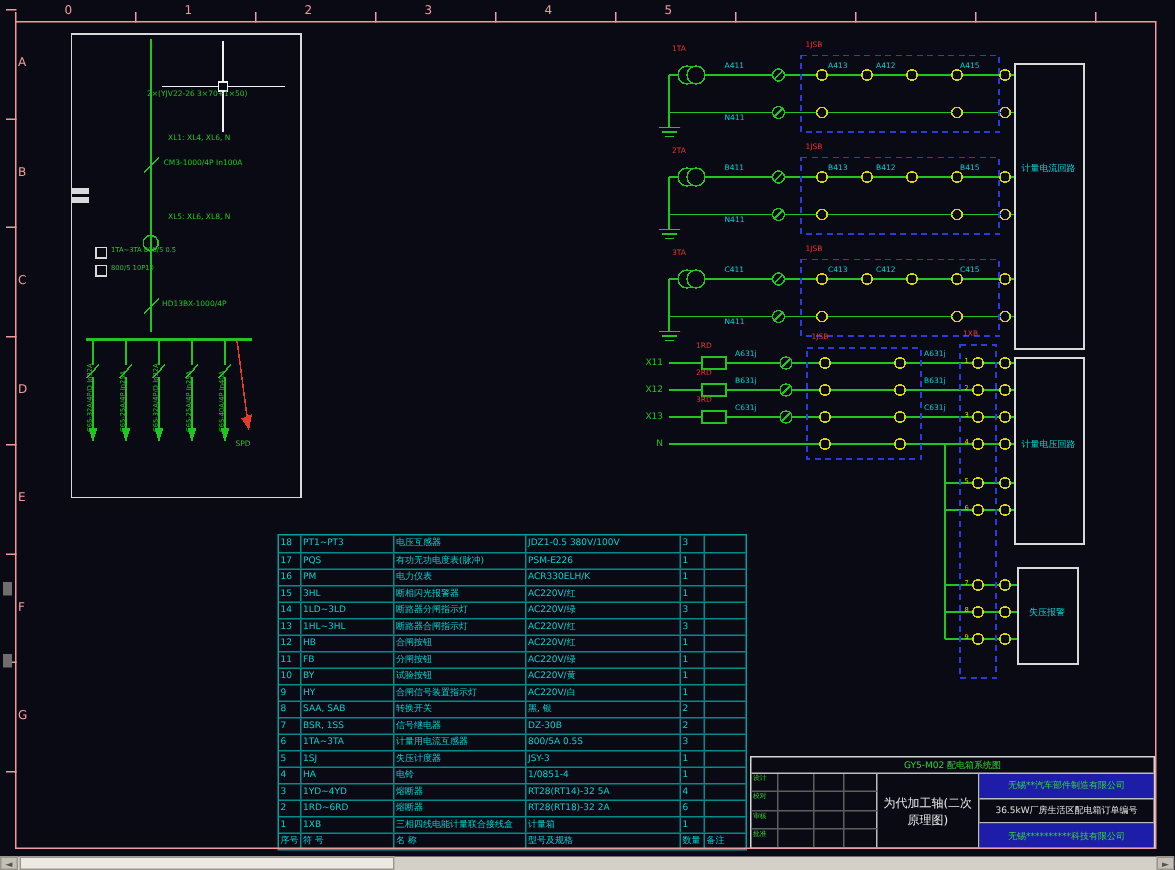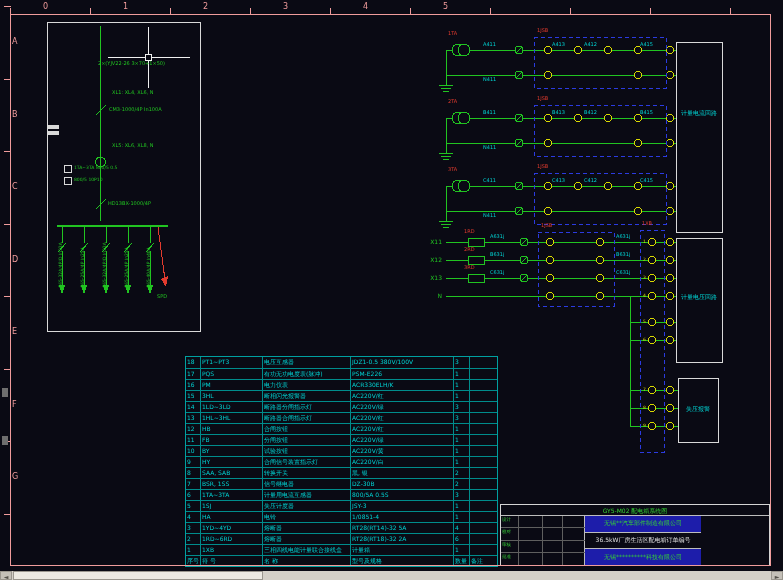--- a/index.html
+++ b/index.html
@@ -445,20 +445,21 @@
           <div class="sg"></div>
         <div class="sg">审核</div>
           <div class="sg"></div>
           <div class="sg"></div>
           <div class="sg"></div>
         <div class="sg">批准</div>
           <div class="sg"></div>
           <div class="sg"></div>
           <div class="sg"></div>
       </div>
+      <div class="tb-title">为代加工轴(二次原理图)</div>
       <div class="tb-right">
         <div class="hl">无锡**汽车部件制造有限公司</div>
         <div class="mid">36.5kW厂房生活区配电箱订单编号</div>
         <div class="hl">无锡**********科技有限公司</div>
       </div>
     </div>
   </div>
 
   <div class="frame"></div>
   <div style="position:absolute;left:0;top:0;width:783px;height:14px;">

